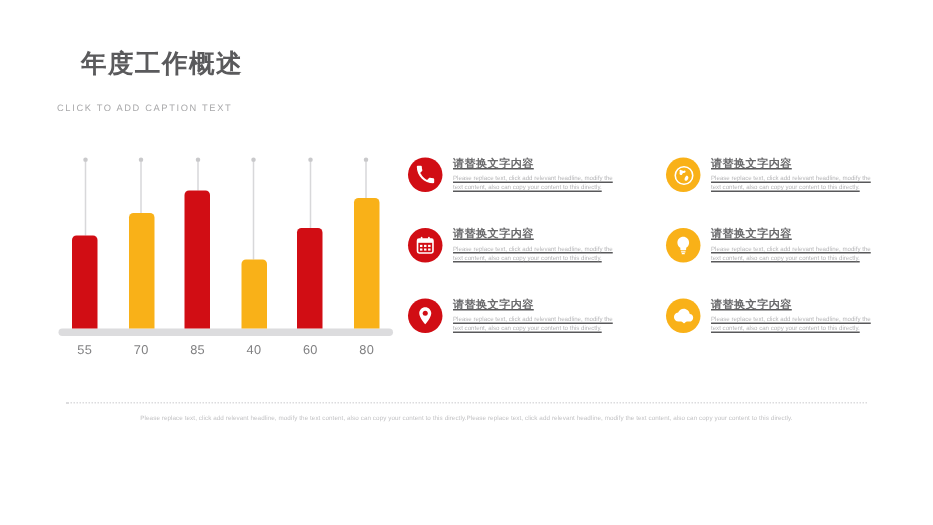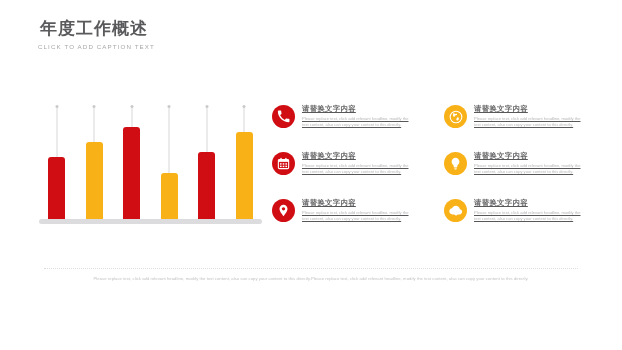--- a/index.html
+++ b/index.html
@@ -21,21 +21,21 @@
     position: absolute;
     left: 38px;
     top: 16px;
   }
   .title {
     font-size: 17px;
     font-weight: bold;
     color: #5a5a5c;
     letter-spacing: 1px;
     line-height: 21px;
-    margin: 2px;
+    margin: 16px;
     white-space: nowrap;
   }
   .subtitle {
     font-size: 6.2px;
     color: #a8a8aa;
     letter-spacing: 1.1px;
     margin-top: 4px;
     white-space: nowrap;
   }
 
@@ -220,20 +220,28 @@
         <div class="pin-line" style="height: 44px;"></div>
         <div class="bar red" style="height: 67px; background: rgb(209, 13, 20);"></div>
       </div>
       <div class="bar-slot">
         <div class="pin-dot"></div>
         <div class="pin-line" style="height: 24px;"></div>
         <div class="bar amber" style="height: 87px; background: rgb(249, 177, 24);"></div>
       </div>
     </div>
   <div class="baseline"></div>
+  <div class="labels-row" id="labels-row">
+      <div class="bar-label">55</div>
+      <div class="bar-label">70</div>
+      <div class="bar-label">85</div>
+      <div class="bar-label">40</div>
+      <div class="bar-label">60</div>
+      <div class="bar-label">80</div>
+    </div>
 </div>
 
 <div class="features" id="features">
     <div class="feature">
       <div class="f-icon" style="background: rgb(209, 13, 20);">
         <svg width="13" height="13" viewBox="0 0 24 24">
           <path fill="#ffffff" d="M6.6 10.8c1.7 3.4 4.2 5.9 7.6 7.6l2.5-2.5c.3-.3.8-.4 1.2-.3 1.2.4 2.6.6 4 .6.6 0 1.1.5 1.1 1.1v4c0 .6-.5 1.1-1.1 1.1C10.8 22.4 1.6 13.2 1.6 2.1 1.6 1.5 2.1 1 2.7 1h4c.6 0 1.1.5 1.1 1.1 0 1.4.2 2.8.6 4 .1.4 0 .9-.3 1.2l-2.5 2.5z"></path>
         </svg>
       </div>
       <div class="f-text">

